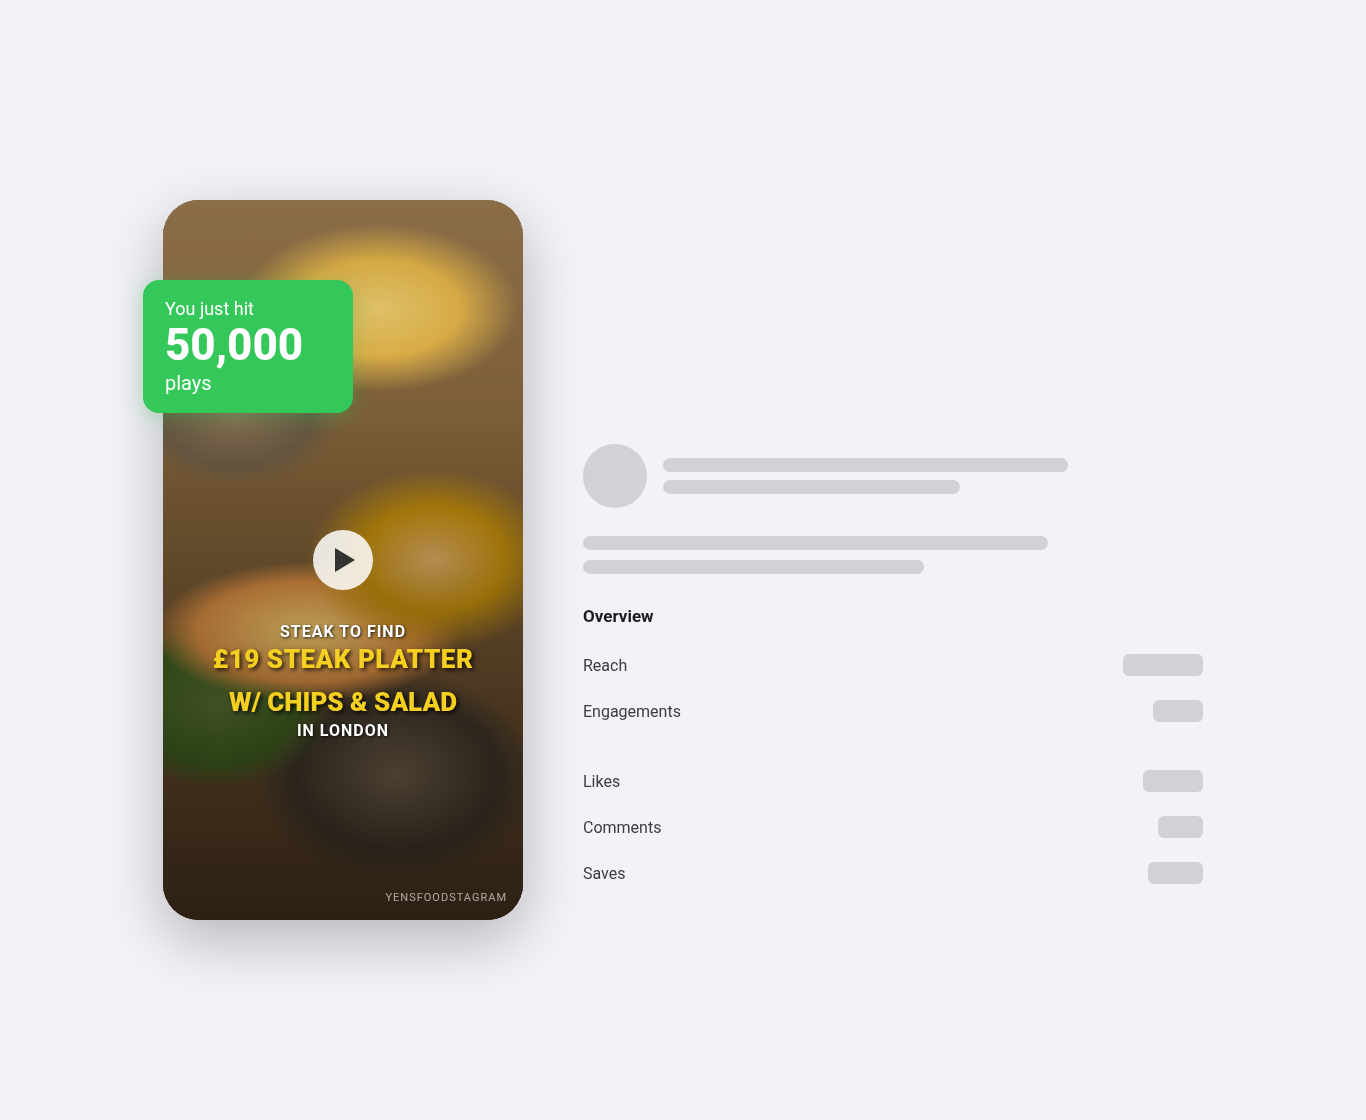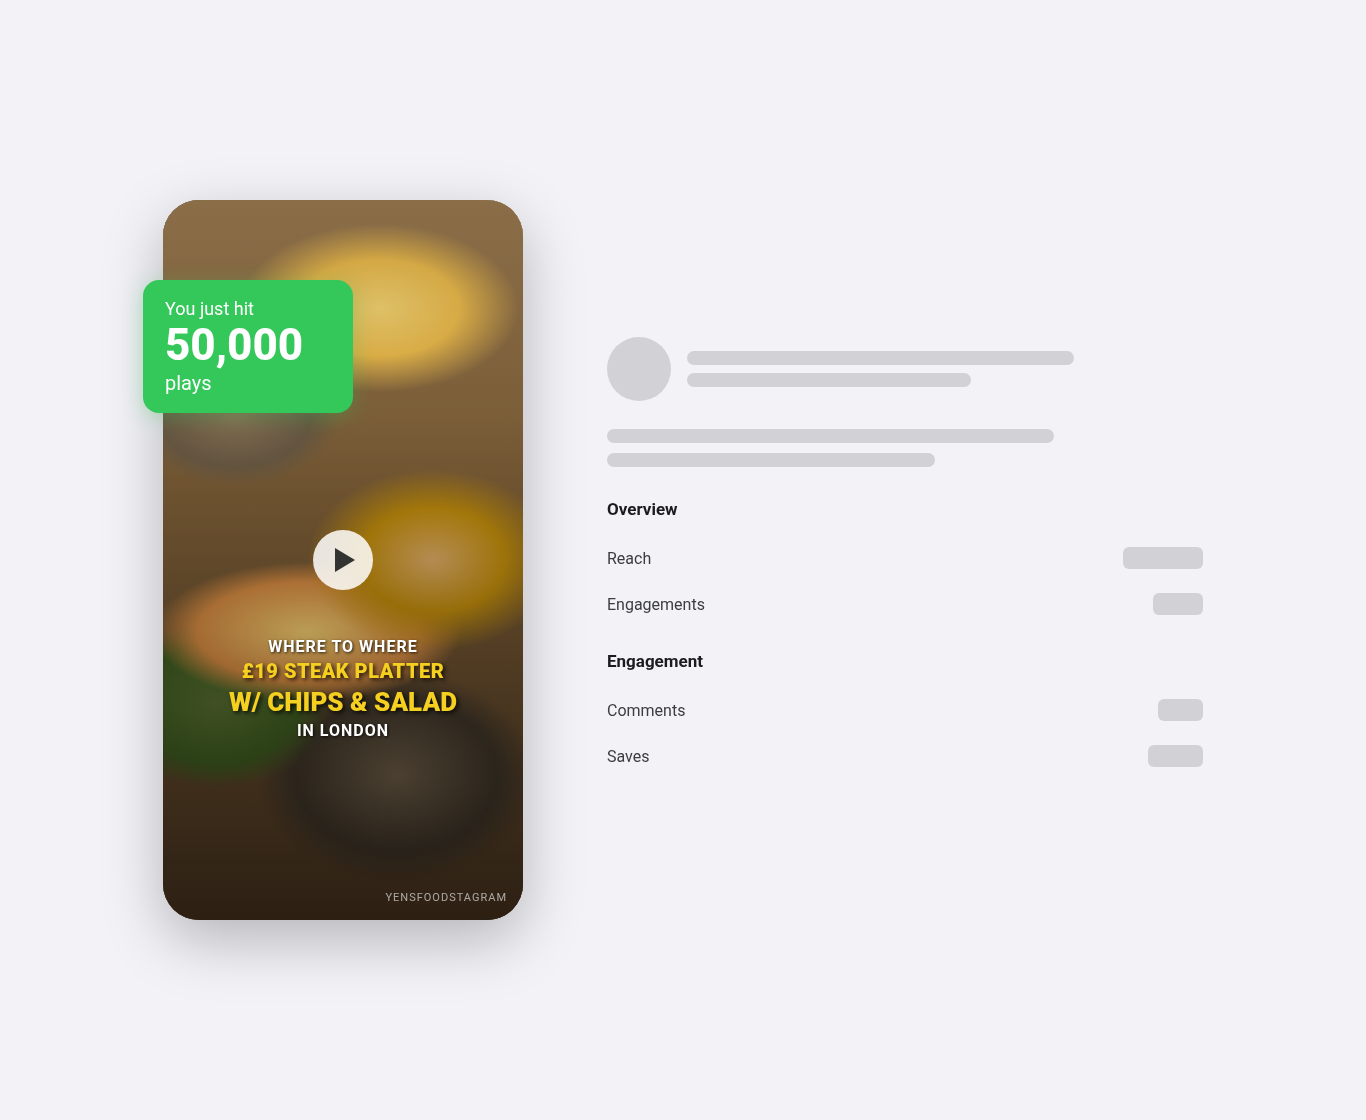--- a/index.html
+++ b/index.html
@@ -9,22 +9,22 @@
       font-family: -apple-system, BlinkMacSystemFont, 'Segoe UI', Roboto, sans-serif;
       width: 1366px;
       min-height: 1120px;
       display: flex;
       align-items: center;
       justify-content: center;
     }
 
     .container {
       display: flex;
-      align-items: center;
-      gap: 84px;
+      align-items: flex-end;
+      gap: 60px;
       padding: 60px 80px;
       max-width: 1200px;
       width: 100%;
     }
 
     
     .left-side {
       position: relative;
       flex-shrink: 0;
     }
@@ -129,26 +129,26 @@
       color: white;
       font-size: 16px;
       font-weight: 700;
       text-shadow: 1px 1px 3px rgba(0,0,0,0.8);
       letter-spacing: 1px;
       margin-bottom: 4px;
     }
 
     .video-text-main {
       color: #f5d020;
-      font-size: 20px;
+      font-size: 26px;
       font-weight: 900;
       text-shadow: 2px 2px 4px rgba(0,0,0,0.8);
       letter-spacing: 0.5px;
       line-height: 1.15;
-      margin-bottom: 4px;
+      margin-bottom: 12px;
     }
 
     .video-text-sub {
       color: #f5d020;
       font-size: 26px;
       font-weight: 900;
       text-shadow: 2px 2px 4px rgba(0,0,0,0.8);
       margin-bottom: 4px;
     }
 
@@ -296,21 +296,21 @@
       <div class="phone-video-content">
 
         <div class="food-bg"></div>
         <div class="overlay-gradient"></div>
 
         <div class="play-button">
           <div class="play-icon"></div>
         </div>
 
         <div class="video-text-overlay">
-          <div class="video-text-where">WHERE TO WHERE</div>
+          <div class="video-text-where">STEAK TO FIND</div>
           <div class="video-text-main">£19 STEAK PLATTER</div>
           <div class="video-text-sub">W/ CHIPS &amp; SALAD</div>
           <div class="video-text-location">IN LONDON</div>
         </div>
 
         <div class="watermark">YENSFOODSTAGRAM</div>
 
       </div>
     </div>
   </div>
@@ -336,23 +336,26 @@
       <div class="stat-row">
         <span class="stat-label">Reach</span>
         <div class="stat-value-skeleton w80"></div>
       </div>
       <div class="stat-row">
         <span class="stat-label">Engagements</span>
         <div class="stat-value-skeleton w50"></div>
       </div>
     </div>
 
-    <div class="section-title">Engagement</div>
 
     <div class="stats-list">
+      <div class="stat-row">
+        <span class="stat-label">Likes</span>
+        <div class="stat-value-skeleton w60"></div>
+      </div>
       <div class="stat-row">
         <span class="stat-label">Comments</span>
         <div class="stat-value-skeleton w45"></div>
       </div>
       <div class="stat-row">
         <span class="stat-label">Saves</span>
         <div class="stat-value-skeleton w55"></div>
       </div>
     </div>
 

